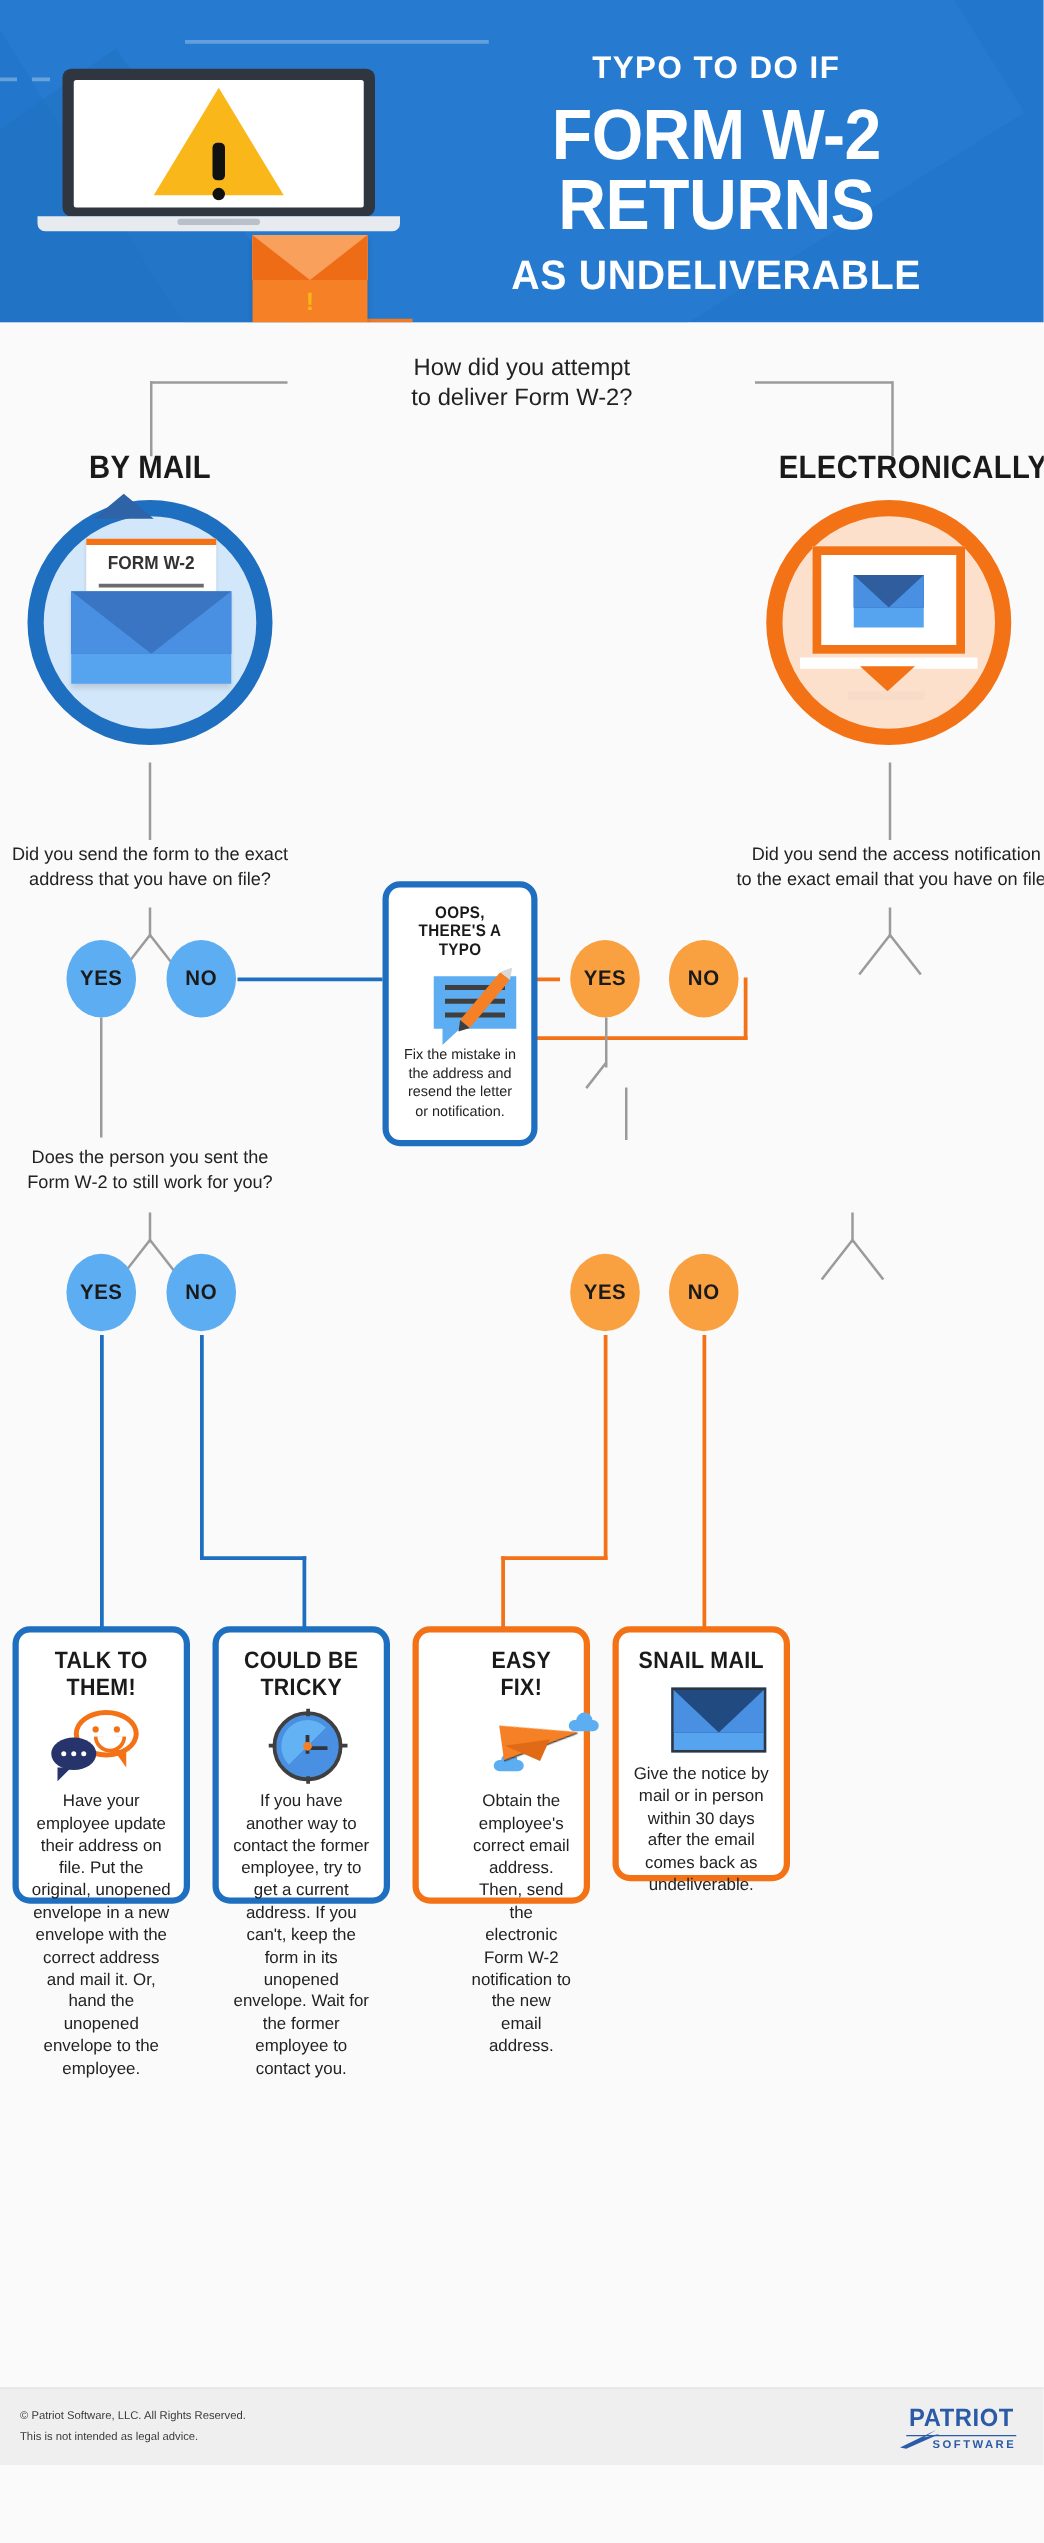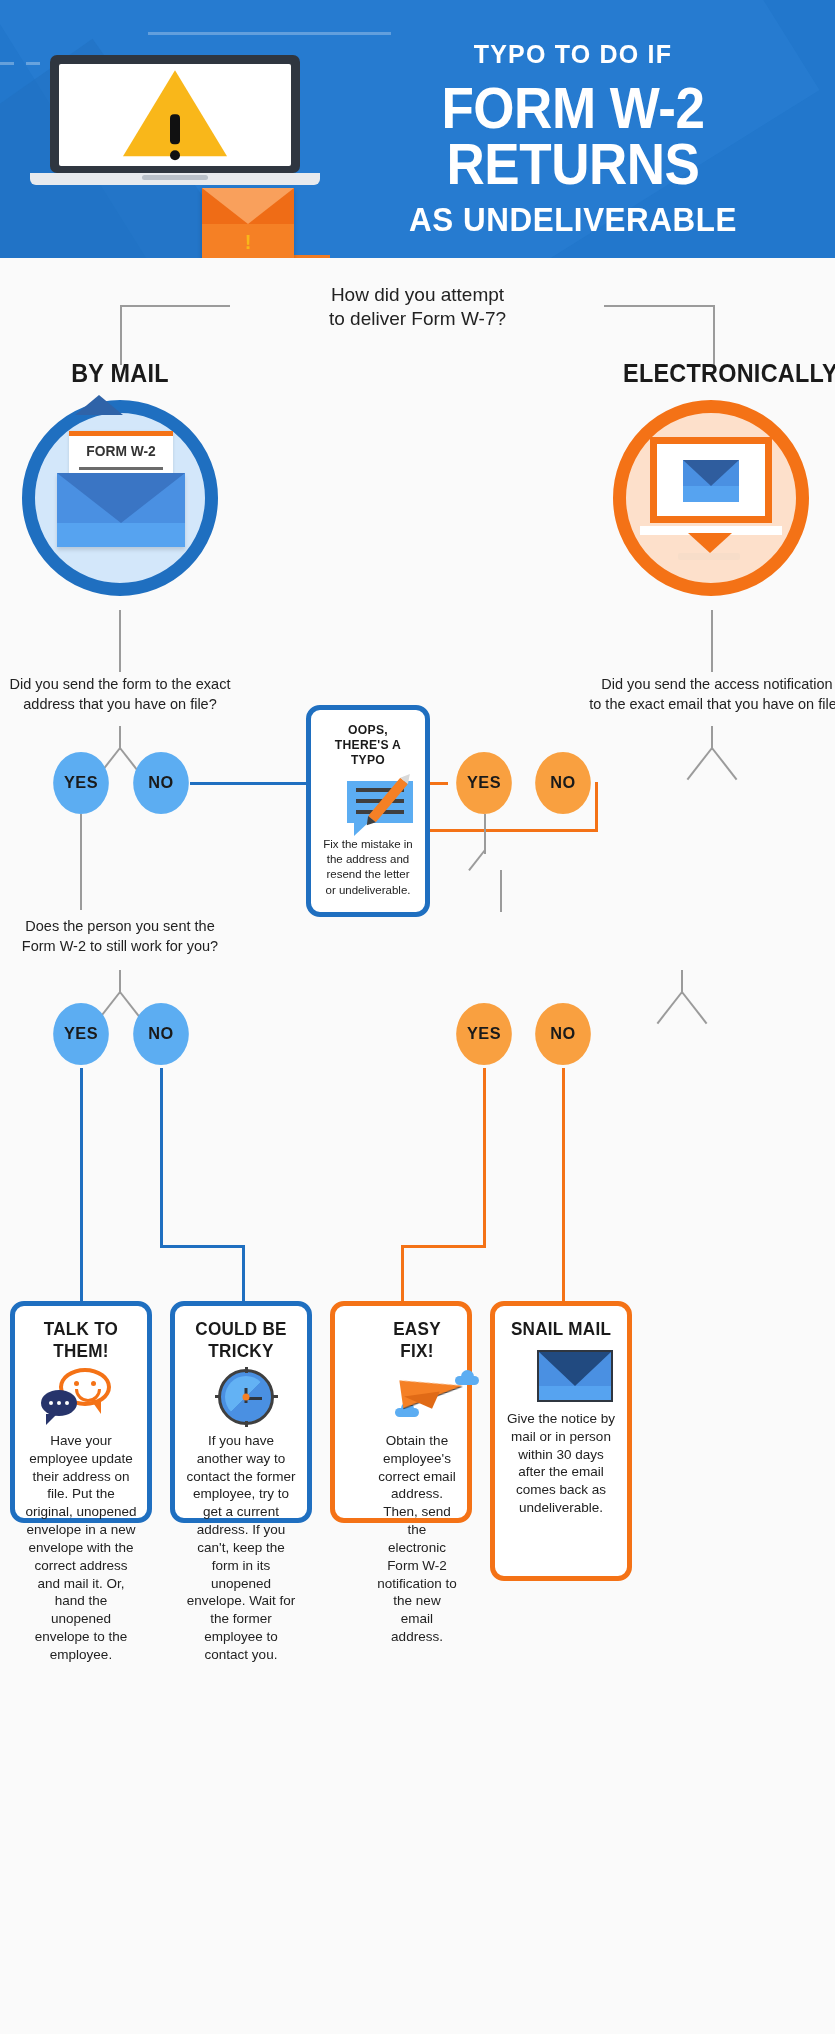--- a/index.html
+++ b/index.html
@@ -377,21 +377,21 @@
     <div class="hdr-kicker">TYPO TO DO IF</div>
     <div class="hdr-title">FORM W-2 RETURNS</div>
     <div class="hdr-sub">AS UNDELIVERABLE</div>
   </div>
 </div>
 
 <div class="canvas">
 
   <div class="q-top">
     <div>How did you attempt</div>
-    <div>to deliver Form W-7?</div>
+    <div>to deliver Form W-2?</div>
   </div>
 
   <div class="ln ln-h" style="left:120px;top:47px;width:110px;"></div>
   <div class="ln ln-v" style="left:120px;top:47px;height:60px;"></div>
   <div class="ln ln-h" style="left:604px;top:47px;width:110px;"></div>
   <div class="ln ln-v" style="left:713px;top:47px;height:60px;"></div>
 
   <div class="branch-label" style="left:20px;top:100px;width:200px;">BY MAIL</div>
   <div class="branch-label" style="left:613px;top:100px;width:200px;">ELECTRONICALLY</div>
 
@@ -457,21 +457,21 @@
   <div class="card card-blue" style="left:306px;top:447px;width:124px;">
     <div class="card-title" style="font-size:13.5px;">OOPS, THERE'S A TYPO</div>
     <div class="card-icon">
       <div class="bubble">
           <i></i>
           <i></i>
           <i></i>
         </div>
       <div class="pencil"></div>
     </div>
-    <div class="card-body" style="font-size:11.5px;">Fix the mistake in the address and resend the letter or undeliverable.</div>
+    <div class="card-body" style="font-size:11.5px;">Fix the mistake in the address and resend the letter or notification.</div>
   </div>
 
   <div class="ln ln-v" style="left:80px;top:556px;height:96px;"></div>
   <div class="ln ln-v" style="left:484px;top:556px;height:40px;"></div>
   <div class="fork-l" style="left:484px;top:592px;height:26px;"></div>
   <div class="ln ln-v" style="left:500px;top:612px;height:42px;"></div>
 
   <div class="qtext" style="left:-20px;top:659px;">
     <div>Does the person you sent the</div>
     <div>Form W-2 to still work for you?</div>
@@ -541,24 +541,37 @@
     <div class="card-title">EASY FIX!</div>
     <div class="card-icon">
       <div class="cloud" style="left:18px;top:40px;width:24px;"></div>
       <div class="cloud" style="left:78px;top:8px;width:24px;"></div>
       <div class="plane"></div>
       <div class="plane-fold"></div>
     </div>
     <div class="card-body">Obtain the employee's correct email address. Then, send the electronic Form W-2 notification to the new email address.</div>
   </div>
 
-  <div class="card card-orange" style="left:490px;top:1043px;width:142px;height:280px;">
+  <div class="card card-orange" style="left:490px;top:1043px;width:142px;height:204px;">
     <div class="card-title">SNAIL MAIL</div>
     <div class="card-icon">
       <div class="env-dark">
         <div class="env-dark-tri"></div>
       </div>
     </div>
     <div class="card-body">Give the notice by mail or in person within 30 days after the email comes back as undeliverable.</div>
   </div>
 
+  <div class="footer">
+    <div class="footer-txt">
+      <div>© Patriot Software, LLC. All Rights Reserved.</div>
+      <div>This is not intended as legal advice.</div>
+    </div>
+    <div class="logo">
+      <div class="logo-name">PATRIOT</div>
+      <div class="logo-sub">SOFTWARE</div>
+      <svg class="logo-swoosh" viewBox="0 0 34 18">
+        <path d="M1 16 L30 2 L20 8 L33 5 L6 17 Z" fill="#2a5aa8"></path>
+      </svg>
+    </div>
+  </div>
 
 </div>
 
 </body></html>

